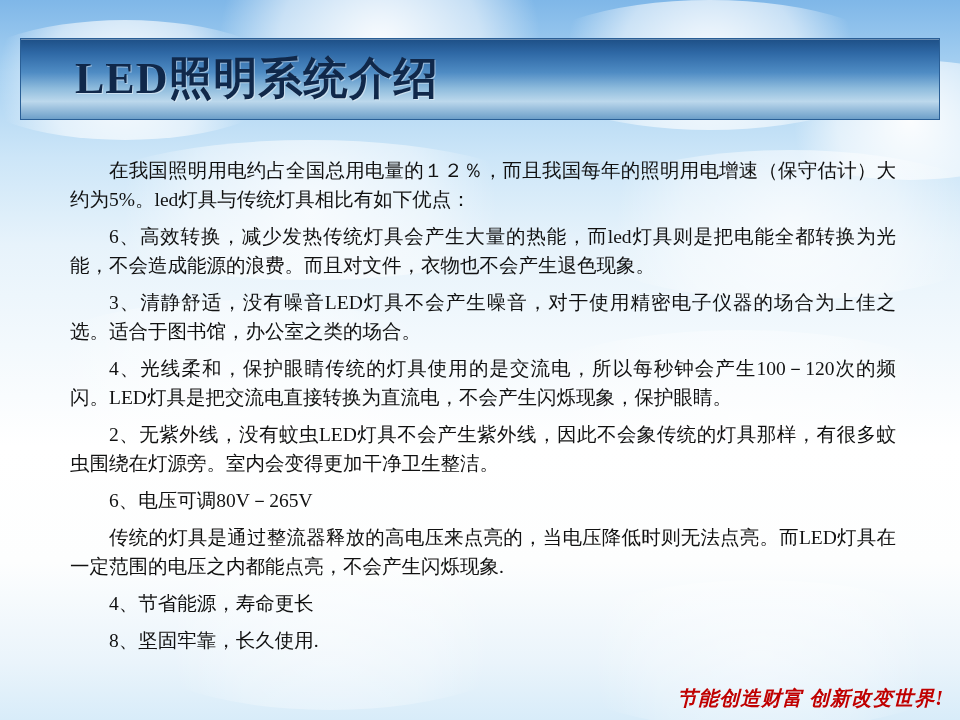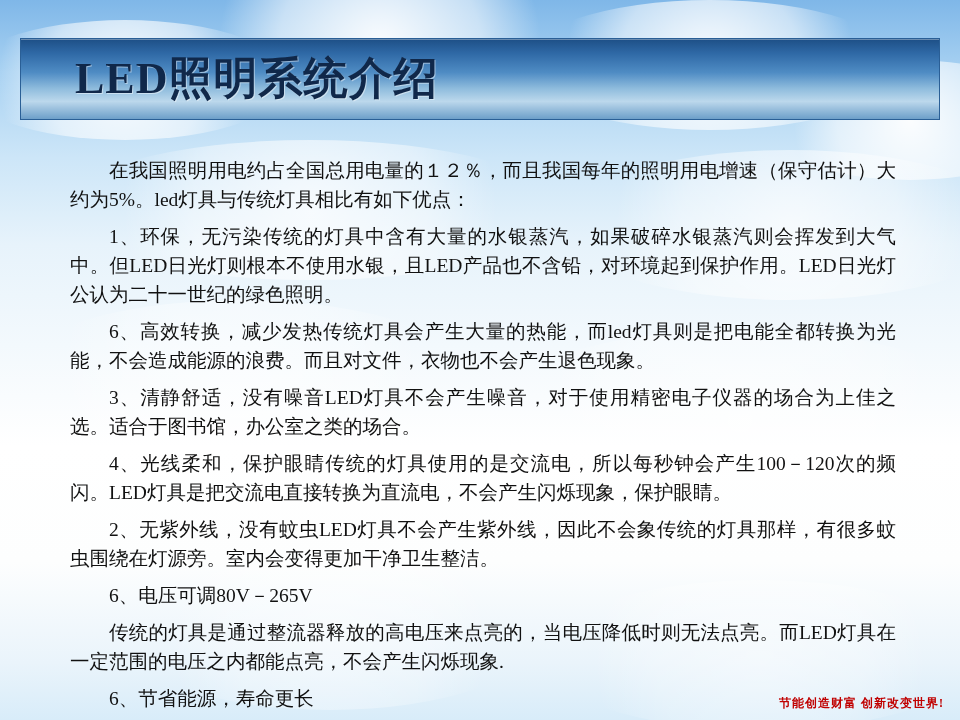--- a/index.html
+++ b/index.html
@@ -101,24 +101,25 @@
     text-indent: 2em;
   }
 
   
   .footer-slogan {
     position: absolute;
     right: 16px;
     bottom: 8px;
     font-family: "Liberation Serif", serif;
     font-weight: bold;
-    font-size: 12px;
+    font-size: 20px;
     color: #c00000;
     letter-spacing: 1px;
     white-space: nowrap;
+    font-style: italic;
   }
 </style>
 </head>
 <body>
 
 <div class="slide">
 
   <div class="cloud c1"></div>
   <div class="cloud c2"></div>
   <div class="cloud c3"></div>
@@ -131,27 +132,26 @@
   <div class="cloud c10"></div>
 
   <div class="title-banner">
     <div class="title-inner">
       <div class="title-text">LED照明系统介绍</div>
     </div>
   </div>
 
   <div class="body-block">
     <p class="para indent">在我国照明用电约占全国总用电量的１２％，而且我国每年的照明用电增速（保守估计）大约为5%。led灯具与传统灯具相比有如下优点：</p>
-    <p class="para indent">1、环保，无污染传统的灯具中含有大量的水银蒸汽，如果破碎水银蒸汽则会挥发到大气中。但LED日光灯则根本不使用水银，且LED产品也不含铅，对环境起到保护作用。LED日光灯公认为二十一世纪的绿色照明。</p>
     <p class="para indent">6、高效转换，减少发热传统灯具会产生大量的热能，而led灯具则是把电能全都转换为光能，不会造成能源的浪费。而且对文件，衣物也不会产生退色现象。</p>
     <p class="para indent">3、清静舒适，没有噪音LED灯具不会产生噪音，对于使用精密电子仪器的场合为上佳之选。适合于图书馆，办公室之类的场合。</p>
     <p class="para indent">4、光线柔和，保护眼睛传统的灯具使用的是交流电，所以每秒钟会产生100－120次的频闪。LED灯具是把交流电直接转换为直流电，不会产生闪烁现象，保护眼睛。</p>
     <p class="para indent">2、无紫外线，没有蚊虫LED灯具不会产生紫外线，因此不会象传统的灯具那样，有很多蚊虫围绕在灯源旁。室内会变得更加干净卫生整洁。</p>
     <p class="para indent">6、电压可调80V－265V</p>
     <p class="para indent">传统的灯具是通过整流器释放的高电压来点亮的，当电压降低时则无法点亮。而LED灯具在一定范围的电压之内都能点亮，不会产生闪烁现象.</p>
-    <p class="para indent">6、节省能源，寿命更长</p>
+    <p class="para indent">4、节省能源，寿命更长</p>
     <p class="para indent">8、坚固牢靠，长久使用.</p>
 
   </div>
 
   <div class="footer-slogan">节能创造财富 创新改变世界!</div>
 
 </div>
 
 </body></html>

